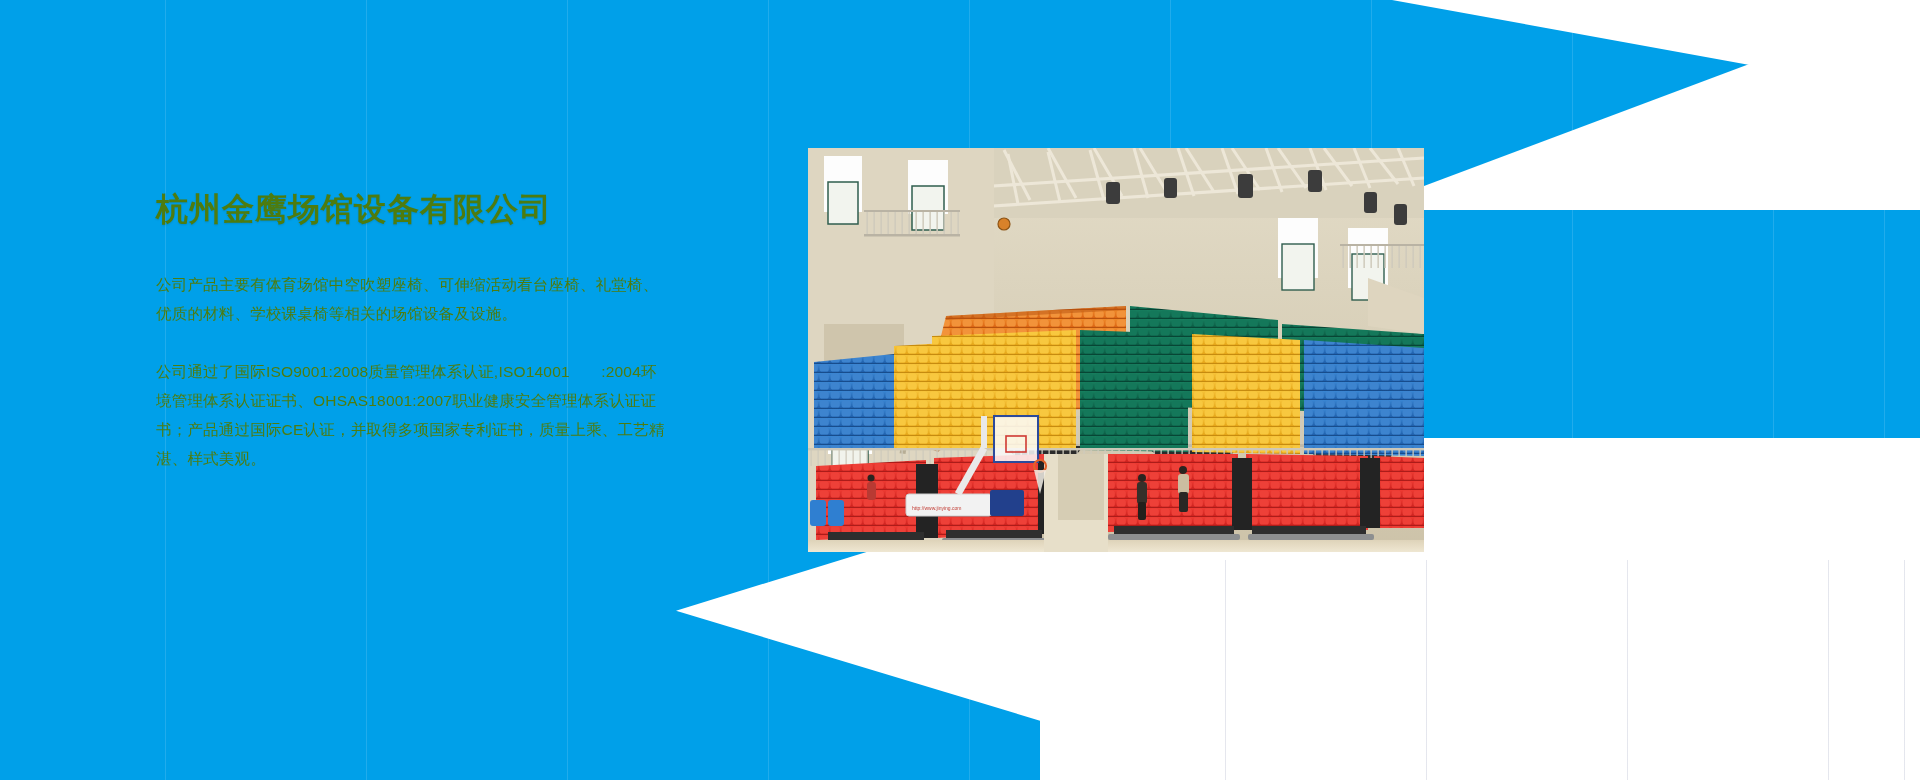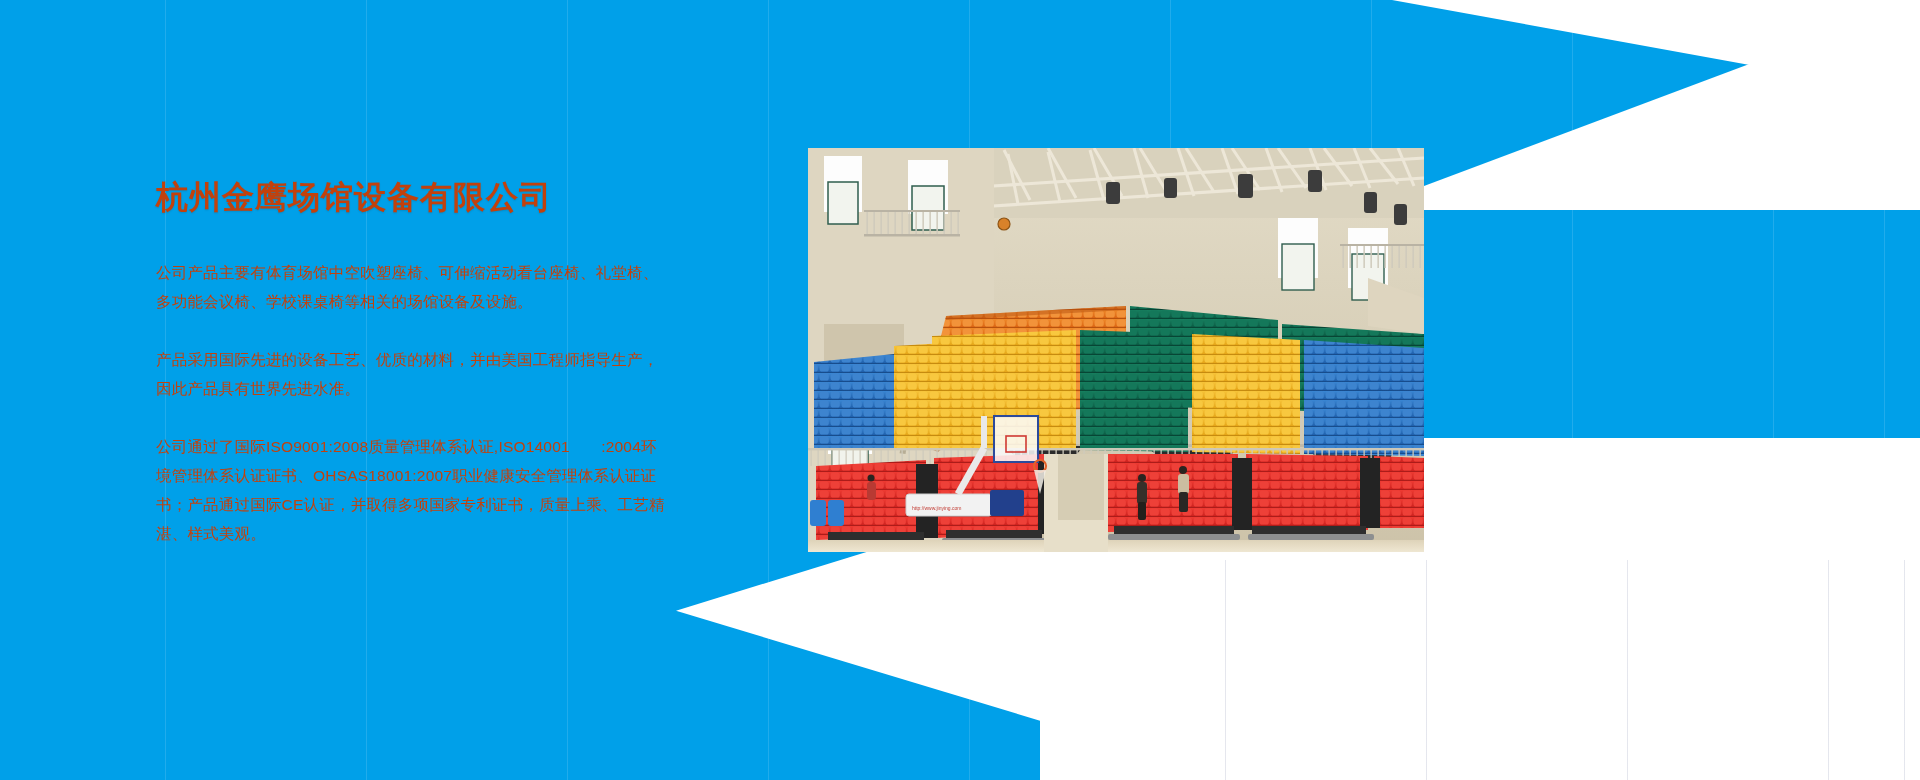--- a/index.html
+++ b/index.html
@@ -61,22 +61,22 @@
         to right,
         rgba(180,185,205,0.35) 0px,
         rgba(180,185,205,0.35) 1px,
         rgba(0,0,0,0) 1px,
         rgba(0,0,0,0) 201px);
     background-position:-16px 0;
   }
 
   
   .text-col{
-    position:absolute;left:156px;top:178px;width:510px;
-    color:#c2410c;
+    position:absolute;left:156px;top:190px;width:510px;
+    color:#4d7c0f;
   }
   .company-title{
     font-size:32px;font-weight:bold;letter-spacing:1px;
     margin:0 0 42px 0;line-height:1.2;
     text-shadow:0 1px 2px rgba(0,0,0,0.12);
   }
   .para{
     font-size:15.5px;line-height:29px;margin:0 0 29px 0;
     font-weight:normal;letter-spacing:0.2px;
   }
@@ -298,20 +298,19 @@
       </g>
 
       <rect x="2" y="352" width="16" height="26" rx="3" fill="#2f7fd1"></rect>
       <rect x="20" y="352" width="16" height="26" rx="3" fill="#2f7fd1"></rect>
     </svg>
   </div>
 
   <div class="text-col">
     <h1 class="company-title">杭州金鹰场馆设备有限公司</h1>
 
-    <p class="para">公司产品主要有体育场馆中空吹塑座椅、可伸缩活动看台座椅、礼堂椅、多功能会议椅、学校课桌椅等相关的场馆设备及设施。</p>
-
-    <p class="para">产品采用国际先进的设备工艺、优质的材料，并由美国工程师指导生产，因此产品具有世界先进水准。</p>
+    <p class="para">公司产品主要有体育场馆中空吹塑座椅、可伸缩活动看台座椅、礼堂椅、优质的材料、学校课桌椅等相关的场馆设备及设施。</p>
+
 
     <p class="para">公司通过了国际ISO9001:2008质量管理体系认证,ISO14001　　:2004环境管理体系认证证书、OHSAS18001:2007职业健康安全管理体系认证证书；产品通过国际CE认证，并取得多项国家专利证书，质量上乘、工艺精湛、样式美观。</p>
   </div>
 
 </div>
 
 </body></html>

